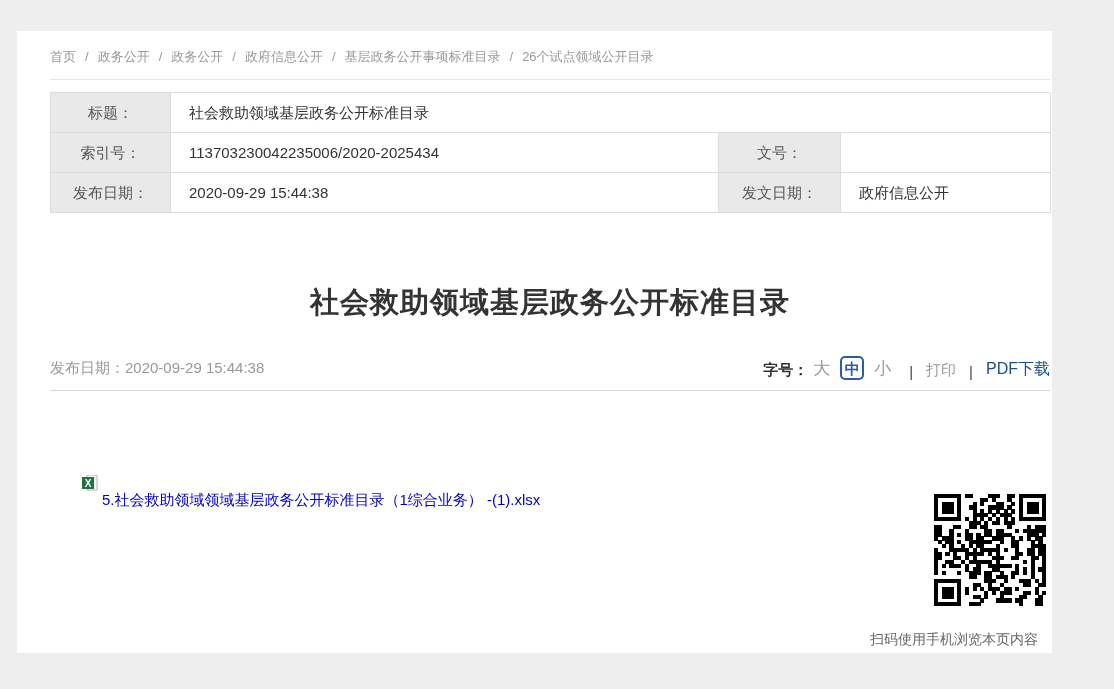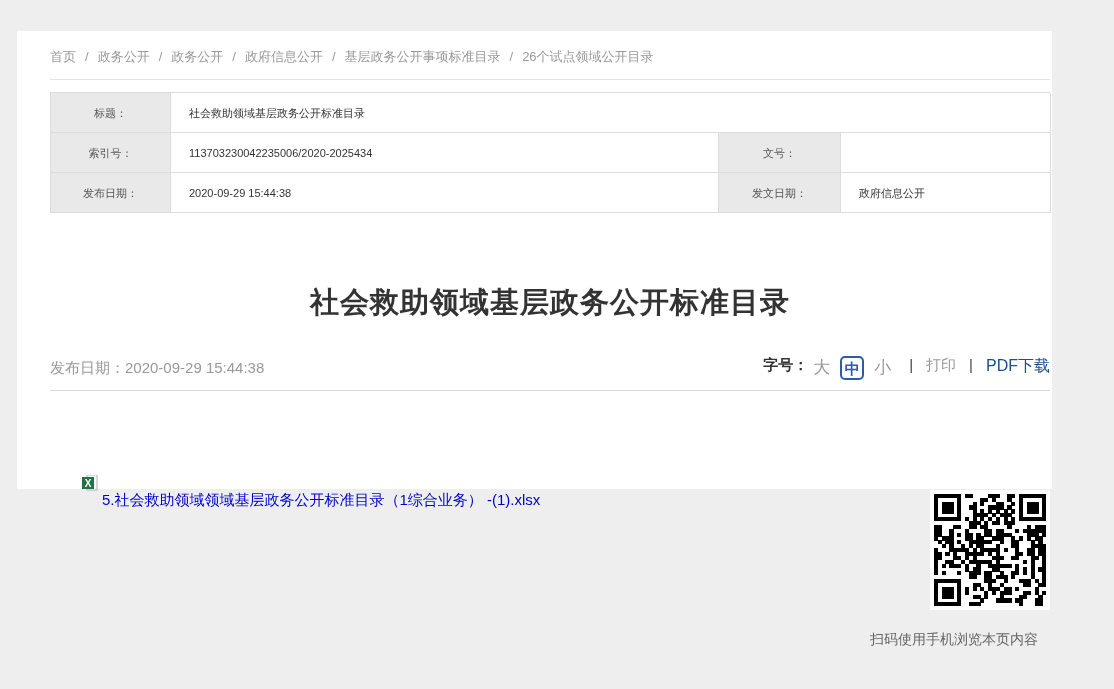--- a/index.html
+++ b/index.html
@@ -4,42 +4,42 @@
 <style>
   * { box-sizing: border-box; margin: 0; padding: 0; }
   html, body {
     width: 1114px; height: 689px;
     background: #eeeeee;
     font-family: "Liberation Sans", "DejaVu Sans", sans-serif;
     overflow: hidden;
   }
   .page {
     position: absolute; left: 17px; top: 31px;
-    width: 1035px; height: 458px;
+    width: 1035px; height: 622px;
     background: #ffffff;
   }
   
   .breadcrumb {
     position: absolute; left: 33px; top: 17px; width: 1000px;
     font-size: 13px; color: #999; line-height: 18px; white-space: nowrap;
   }
   .bc-item { color: #999; cursor: pointer; }
   .bc-sep { margin: 0 9px; color: #999; }
   .bc-line {
     position: absolute; left: 33px; top: 48px; width: 1000px;
     border-top: 1px solid #e5e5e5;
   }
   
   .meta-table {
     position: absolute; left: 33px; top: 61px; width: 1000px;
     display: grid;
     grid-template-columns: 120px 548px 122px 210px;
     border-top: 1px solid #dcdcdc;
     border-left: 1px solid #dcdcdc;
-    font-size: 11px;
+    font-size: 15px;
   }
   .meta-table > div {
     height: 40px; line-height: 40px;
     border-right: 1px solid #dcdcdc;
     border-bottom: 1px solid #dcdcdc;
     white-space: nowrap; overflow: hidden;
   }
   .c-label { background: #e9e9e9; color: #555; text-align: center; }
   .c-value { color: #333; padding-left: 18px; background: #fff; }
   .span3 { grid-column: 2 / 5; }
@@ -48,21 +48,21 @@
     position: absolute; left: 33px; top: 253px; width: 1000px;
     text-align: center; font-size: 29px; font-weight: bold; color: #333;
     line-height: 36px; letter-spacing: 1px;
   }
   
   .date-bar {
     position: absolute; left: 33px; top: 321px; width: 1000px; height: 32px;
     display: flex; justify-content: space-between; align-items: center;
   }
   .pub-date { color: #999; font-size: 15px; }
-  .toolbar { display: flex; align-items: flex-start; font-size: 15px; }
+  .toolbar { display: flex; align-items: flex-end; font-size: 15px; }
   .fs-label { color: #333; font-weight: bold; }
   .fs-opt { color: #999; font-size: 17px; margin: 0 5px; cursor: pointer; }
   .fs-active {
     display: inline-block; width: 24px; height: 24px; line-height: 21px;
     text-align: center; color: #2a5ca8; border: 2px solid #2a5ca8;
     border-radius: 5px; font-weight: bold; font-size: 15px; margin: 0 5px;
     cursor: pointer;
   }
   .tb-sep { color: #444; margin: 0 13px; font-weight: 100; }
   .print-btn { color: #999; cursor: pointer; }

